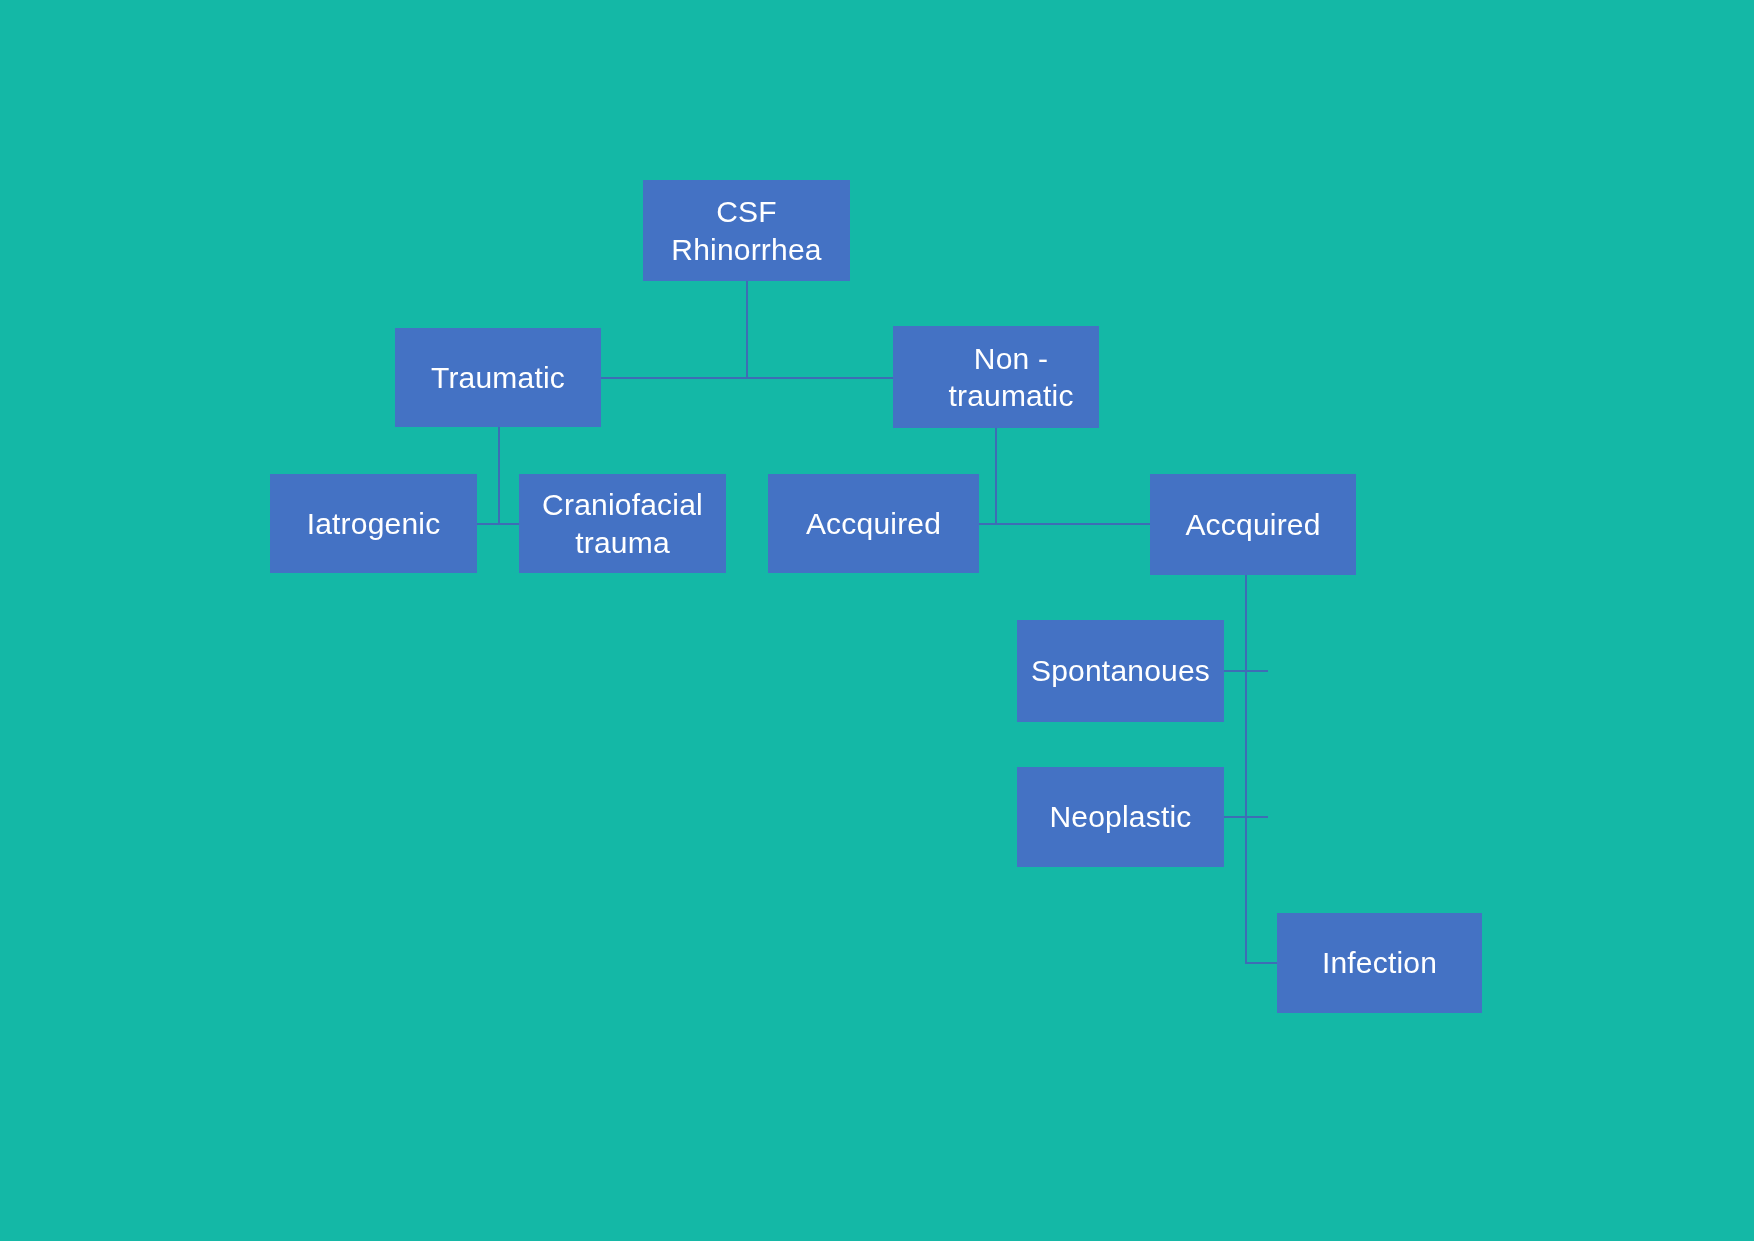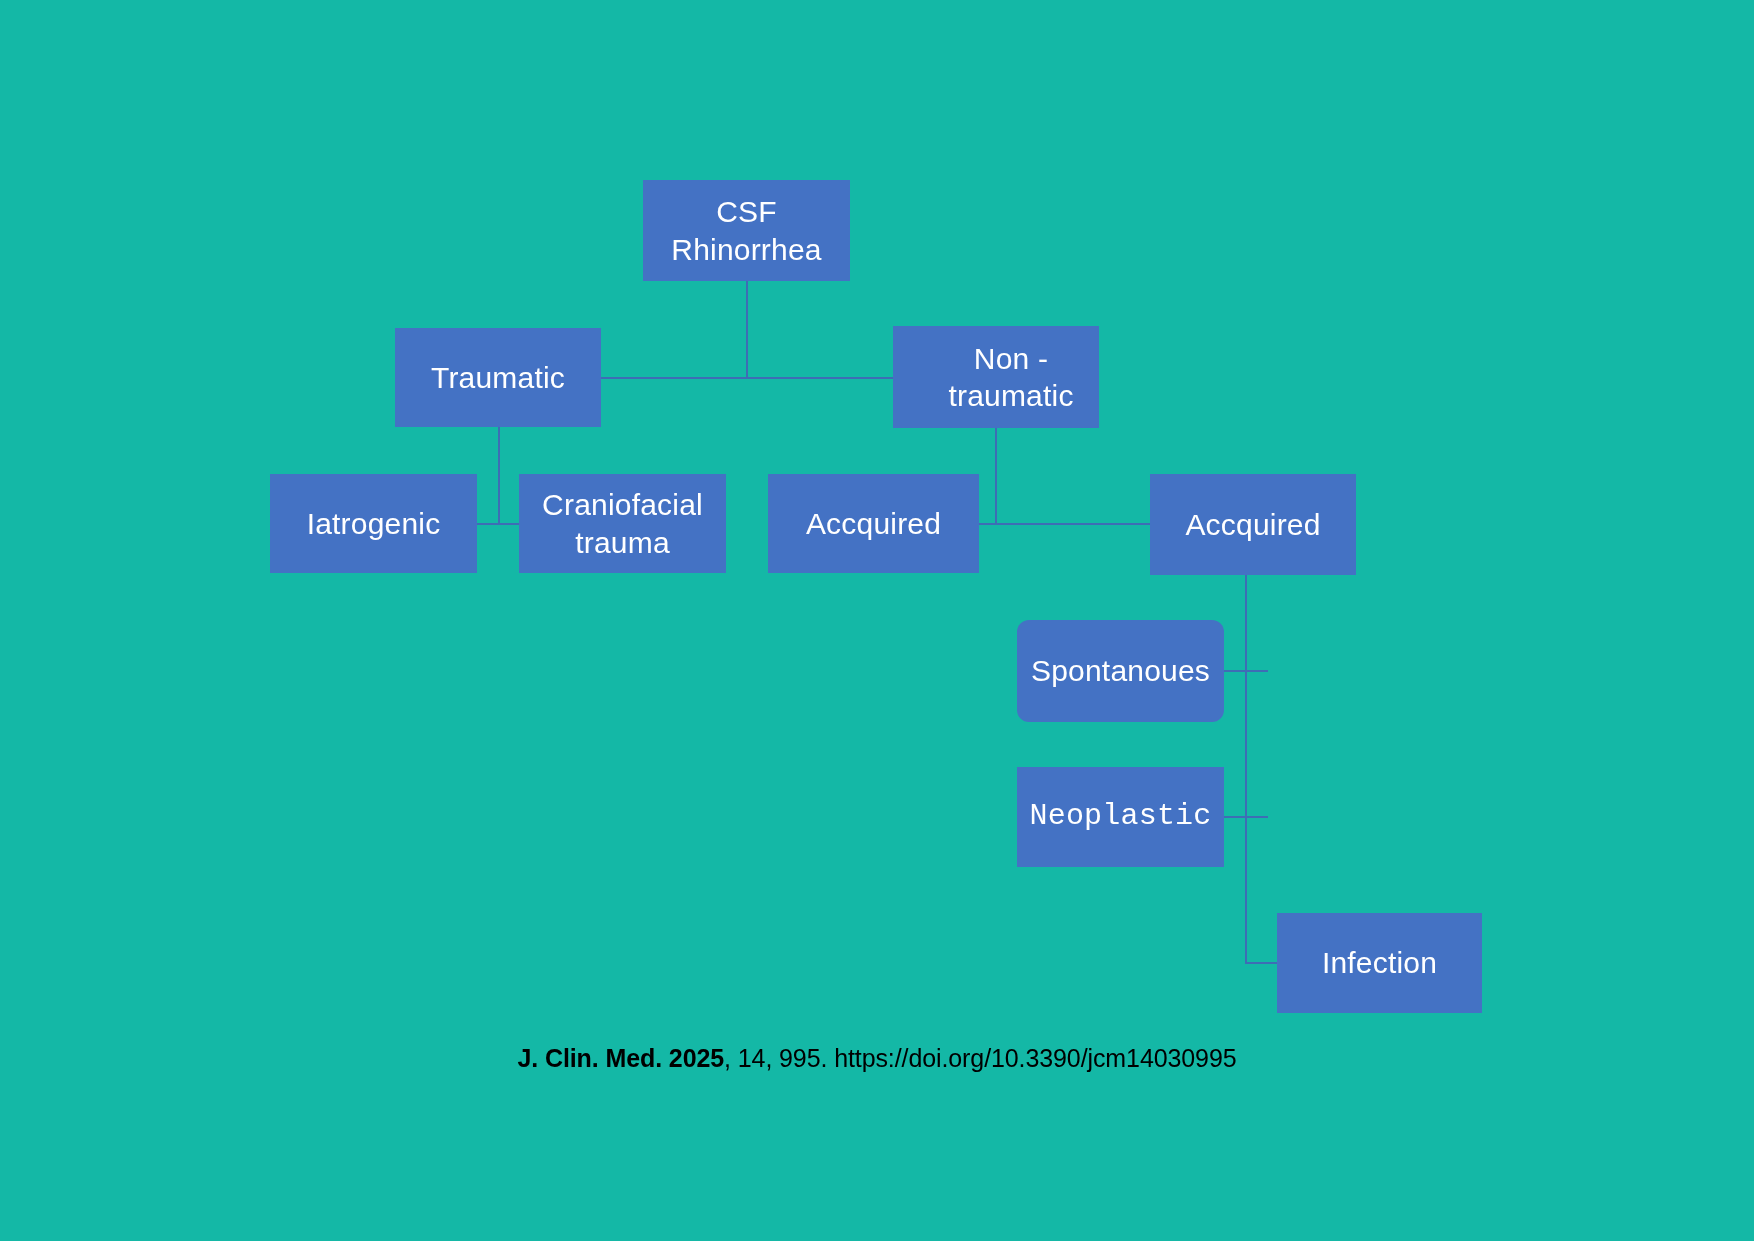--- a/index.html
+++ b/index.html
@@ -87,25 +87,22 @@
 
   <div class="node" style="left:270px; top:474px; width:207px; height:99px;">Iatrogenic</div>
 
   <div class="node" style="left:519px; top:474px; width:207px; height:99px;">Craniofacial
 trauma</div>
 
   <div class="node" style="left:768px; top:474px; width:211px; height:99px;">Accquired</div>
 
   <div class="node" style="left:1150px; top:474px; width:206px; height:101px;">Accquired</div>
 
-  <div class="node" style="left:1017px; top:620px; width:207px; height:102px;border-radius:12px;">Spontanoues</div>
+  <div class="node" style="left:1017px; top:620px; width:207px; height:102px;">Spontanoues</div>
 
 
-  <div class="node" style="left:1017px; top:767px; width:207px; height:100px;font-family:Liberation Mono, monospace;">Neoplastic</div>
+  <div class="node" style="left:1017px; top:767px; width:207px; height:100px;">Neoplastic</div>
 
 
   <div class="node" style="left:1277px; top:913px; width:205px; height:100px;">Infection</div>
 
-  <div id="footer">
-    <span class="bold">J. Clin. Med. 2025</span><span>, 14, 995. https://doi.org/10.3390/jcm14030995</span>
-  </div>
 
 </div>
 
 </body></html>

